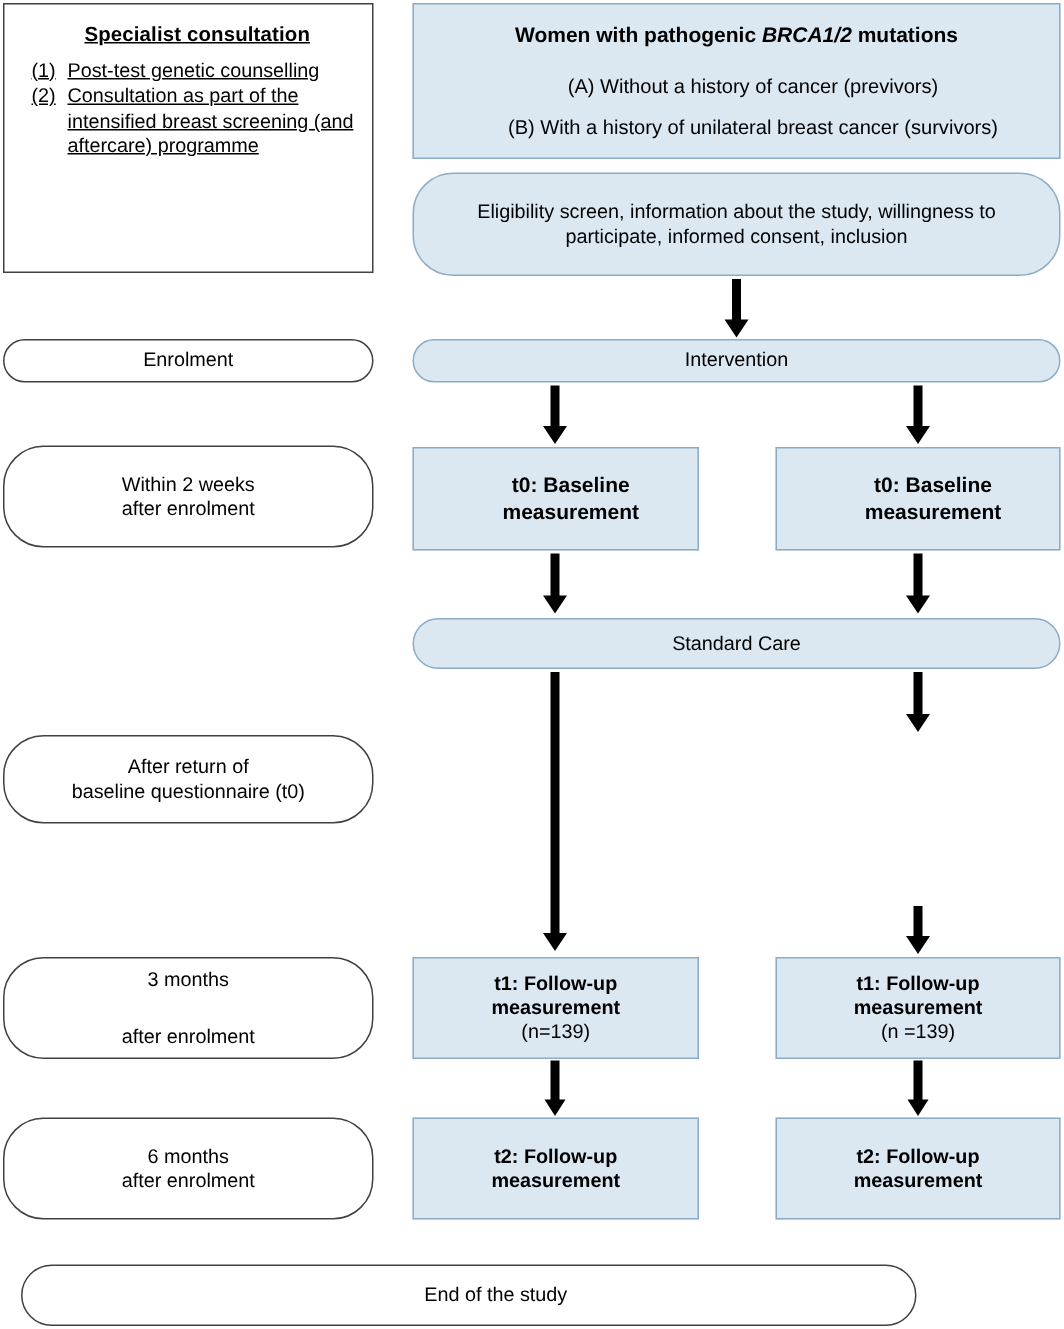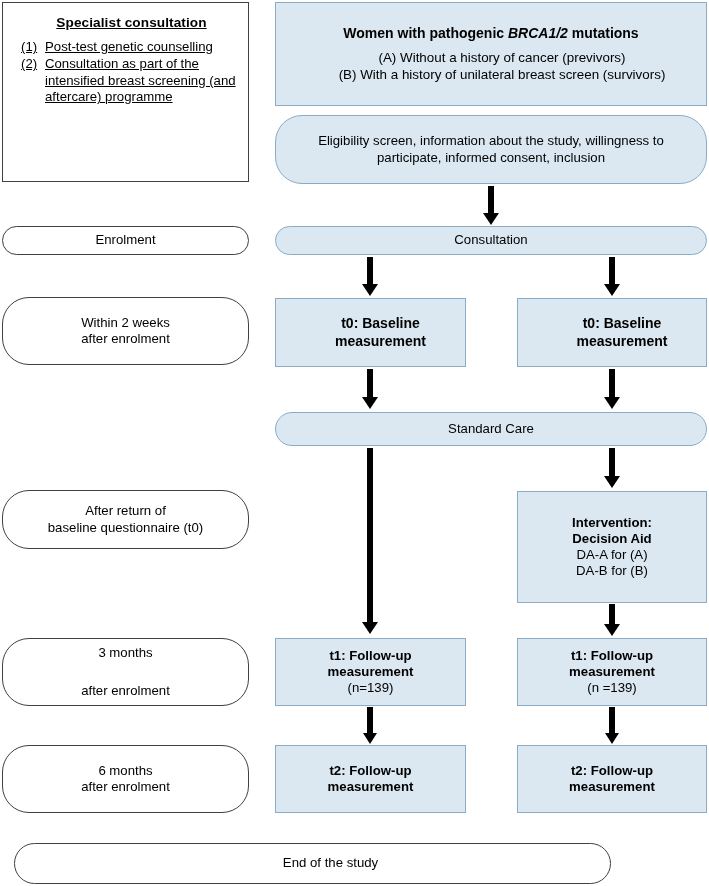--- a/index.html
+++ b/index.html
@@ -161,40 +161,40 @@
   <div class="box box-white t13" style="left:2px; top:638px; width:247px; height:68px;gap:22px;">
     <span class="ln">3 months</span>
     <span class="ln">after enrolment</span>
   </div>
 
   <div class="box box-white t13" style="left:2px; top:745px; width:247px; height:68px;">
     <span class="ln">6 months</span>
     <span class="ln">after enrolment</span>
   </div>
 
-  <div class="box box-blue part-box" style="left:275px; top:2px; width:432px; height:104px;">
+  <div class="box box-blue part-box" style="left:275px; top:2px; width:432px; height:104px;gap:10px;">
     <div class="part-title">
       <span>Women with pathogenic </span><em>BRCA1/2</em><span> mutations</span>
     </div>
     <div class="part-line">(A) Without a history of cancer (previvors)</div>
-    <div class="part-line">(B) With a history of unilateral breast screen (survivors)</div>
+    <div class="part-line">(B) With a history of unilateral breast cancer (survivors)</div>
   </div>
 
   <div class="box box-blue t13" style="left:275px; top:115px; width:432px; height:69px;">
     <span class="ln">Eligibility screen, information about the study, willingness to</span>
     <span class="ln">participate, informed consent, inclusion</span>
   </div>
 
   <div class="arrow" style="left:479px; top:186px; width:24px; height:39px;">
     <div class="shaft" style="width:6px; height:28px;"></div>
     <div class="head"></div>
   </div>
 
   <div class="box box-blue t13" style="left:275px; top:226px; width:432px; height:29px;">
-    <span>Consultation</span>
+    <span>Intervention</span>
   </div>
 
   <div class="arrow" style="left:358px; top:257px; width:24px; height:39px;">
     <div class="shaft" style="width:6px; height:28px;"></div>
     <div class="head"></div>
   </div>
 
   <div class="arrow" style="left:600px; top:257px; width:24px; height:39px;">
     <div class="shaft" style="width:6px; height:28px;"></div>
     <div class="head"></div>
@@ -227,26 +227,20 @@
   <div class="arrow" style="left:358px; top:448px; width:24px; height:186px;">
     <div class="shaft" style="width:6px; height:175px;"></div>
     <div class="head"></div>
   </div>
 
   <div class="arrow" style="left:600px; top:448px; width:24px; height:40px;">
     <div class="shaft" style="width:6px; height:29px;"></div>
     <div class="head"></div>
   </div>
 
-  <div class="box box-blue" style="left:517px; top:491px; width:190px; height:112px;">
-    <span class="ln t13b">Intervention:</span>
-    <span class="ln t13b">Decision Aid</span>
-    <span class="ln t13">DA-A for (A)</span>
-    <span class="ln t13">DA-B for (B)</span>
-  </div>
 
   <div class="arrow" style="left:600px; top:604px; width:24px; height:32px;">
     <div class="shaft" style="width:6px; height:22px;"></div>
     <div class="head"></div>
   </div>
 
   <div class="box box-blue" style="left:275px; top:638px; width:191px; height:68px;">
     <span class="ln t13b">t1: Follow-up</span>
     <span class="ln t13b">measurement</span>
     <span class="ln t13">(n=139)</span>

